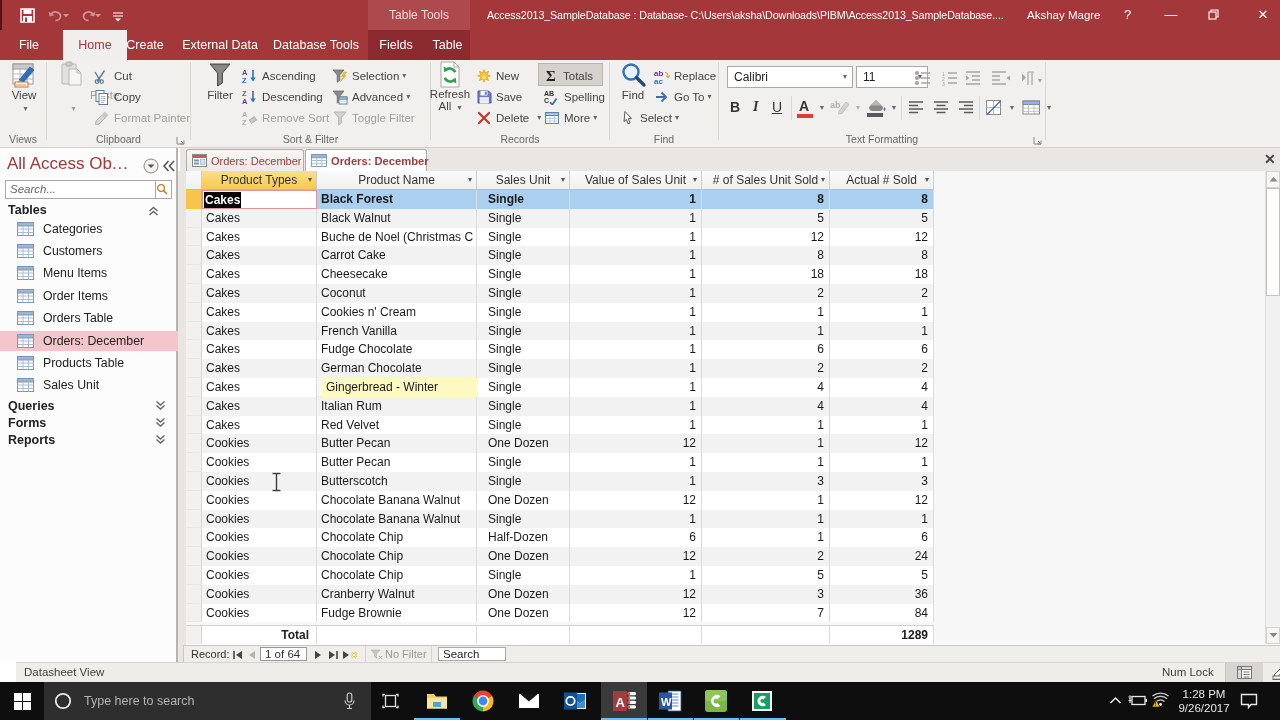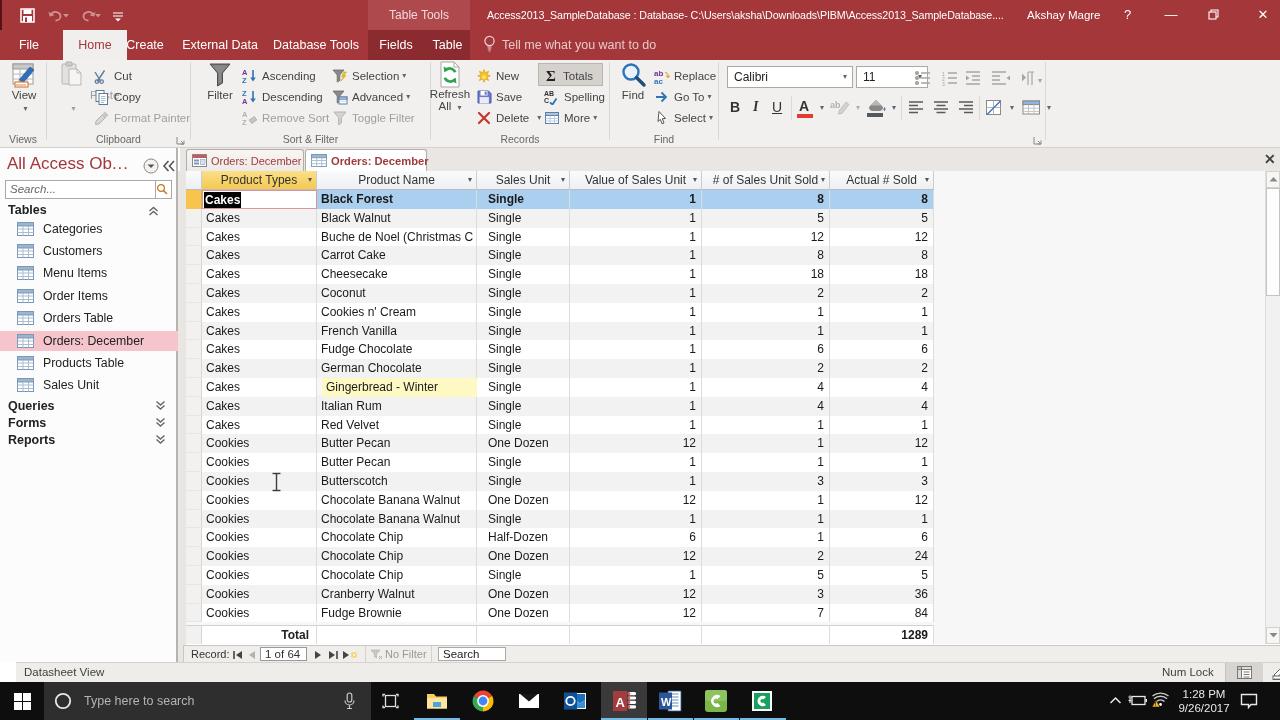--- a/index.html
+++ b/index.html
@@ -112,38 +112,35 @@
 
 <div class="abs" id="tabrow">
   <div class="abs" id="ctxtabs"></div>
   <div class="rtab" style="left:8px;width:42px;">File</div>
   <div class="rtab" id="hometab">Home</div>
   <div class="rtab" style="left:123px;width:44px;">Create</div>
   <div class="rtab" style="left:180px;width:80px;">External Data</div>
   <div class="rtab" style="left:272px;width:88px;">Database Tools</div>
   <div class="rtab" style="left:371px;width:50px;">Fields</div>
   <div class="rtab" style="left:425px;width:45px;">Table</div>
-  <div id="tellme"><svg style="vertical-align:-3px;margin-right:6px;" width="13" height="17" viewBox="0 0 13 17">
-        <circle cx="6.5" cy="6" r="4.6" fill="none" stroke="#EFD5D6" stroke-width="1.2"></circle>
-        <path d="M4.5 12 h4 M4.8 14 h3.4 M5.6 16 h1.8" stroke="#EFD5D6" stroke-width="1.1"></path>
-      </svg>Tell me what you want to do</div>
 </div>
 
 <div class="abs" id="ribbon">
   <div class="gsep" style="left:46px;"></div>
   <div class="gsep" style="left:190px;"></div>
   <div class="gsep" style="left:430px;"></div>
   <div class="gsep" style="left:609px;"></div>
   <div class="gsep" style="left:718px;"></div>
   <div class="gsep" style="left:1045px;"></div>
   <div class="glabel" style="left:0;width:46px;">Views</div>
   <div class="glabel" style="left:47px;width:143px;">Clipboard</div>
   <div class="glabel" style="left:191px;width:239px;">Sort &amp; Filter</div>
   <div class="glabel" style="left:431px;width:178px;">Records</div>
   <div class="glabel" style="left:610px;width:108px;">Find</div>
+  <div class="glabel" style="left:719px;width:326px;">Text Formatting</div>
 
   <div class="bigbtn" style="left:4px;width:40px;">
     <svg width="27" height="27" viewBox="0 0 27 27">
       <rect x="2" y="3" width="20" height="20" fill="#fff" stroke="#9a9a9a"></rect>
       <rect x="2" y="3" width="20" height="5" fill="#c9c9c9" stroke="#9a9a9a"></rect>
       <path d="M2 13h20M2 18h20M9 8v15M16 8v15" stroke="#b5b5b5" stroke-width="1" fill="none"></path>
       <path d="M8 19 L19 6 L23 9 L12 22 Z" fill="#2F6FBA" stroke="#1d4e8e" stroke-width="0.6"></path>
       <path d="M8 19 l4 3 l-5 2 Z" fill="#e8c87e" stroke="#a88b4e" stroke-width="0.5"></path>
       <rect x="4" y="21" width="13" height="5" fill="#fff" stroke="#D2691E"></rect>
       <path d="M6 23v2M8 23v2M10 23v2M12 23v2M14 23v2" stroke="#D2691E" stroke-width="0.8"></path>
@@ -326,21 +323,21 @@
       </svg>
     <span>Replace</span>
     </div>
   <div class="smallrow" style="left:652px;top:26px;">
     <svg class="ic" width="16" height="16" viewBox="0 0 16 16">
         <path d="M2 8 h9 M7.5 3.5 L12 8 L7.5 12.5" stroke="#2E74B5" stroke-width="1.8" fill="none"></path>
       </svg>
     <span>Go To</span>
       <span class="dd">▾</span>
     </div>
-  <div class="smallrow" style="left:652px;top:47px;justify-content:space-between;">
+  <div class="smallrow" style="left:618px;top:47px;justify-content:space-between;">
     <svg class="ic" width="16" height="16" viewBox="0 0 16 16">
         <path d="M5 1.5 L11.5 8.5 L8.3 8.7 L10 13 L8.1 13.8 L6.4 9.4 L4 11.5 Z" fill="#fff" stroke="#555" stroke-width="1"></path>
       </svg>
     <span>Select</span>
       <span class="dd">▾</span>
     </div>
 
   <div class="abs" style="left:727px;top:6px;width:126px;height:22px;background:#fff;border:1px solid #ACA8A4;font-size:12px;color:#222;line-height:20px;padding-left:6px;">Calibri<span style="position:absolute;right:5px;top:0;font-size:8px;color:#666;">▾</span></div>
   <div class="abs" style="left:856px;top:6px;width:72px;height:22px;background:#fff;border:1px solid #ACA8A4;font-size:12px;color:#222;line-height:20px;padding-left:6px;">11<span style="position:absolute;right:5px;top:0;font-size:8px;color:#666;">▾</span></div>
   <div class="abs" style="left:914px;top:10px;">

